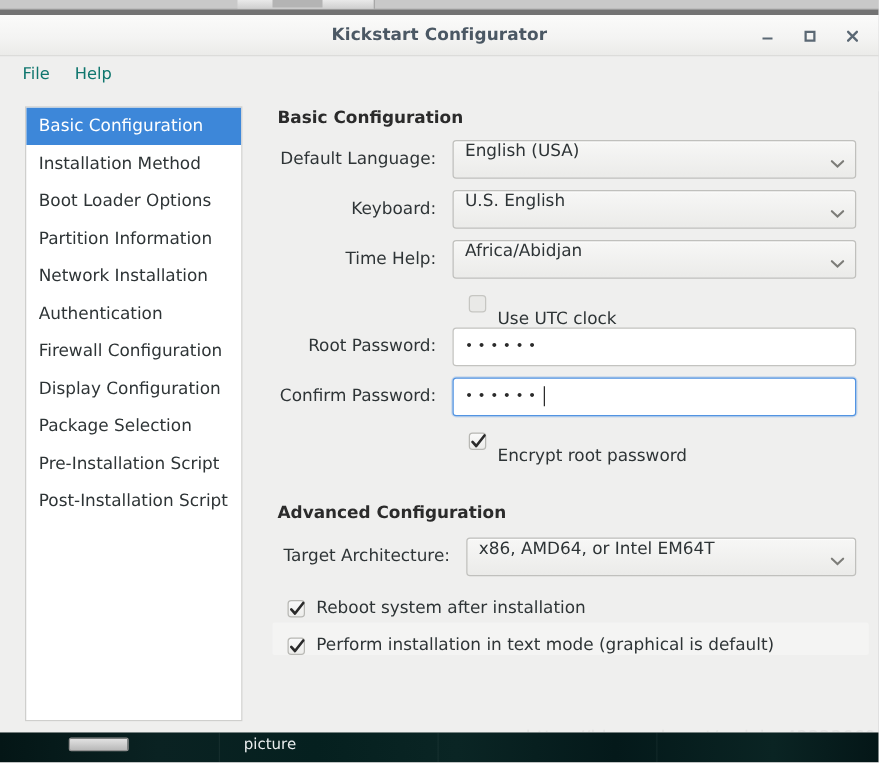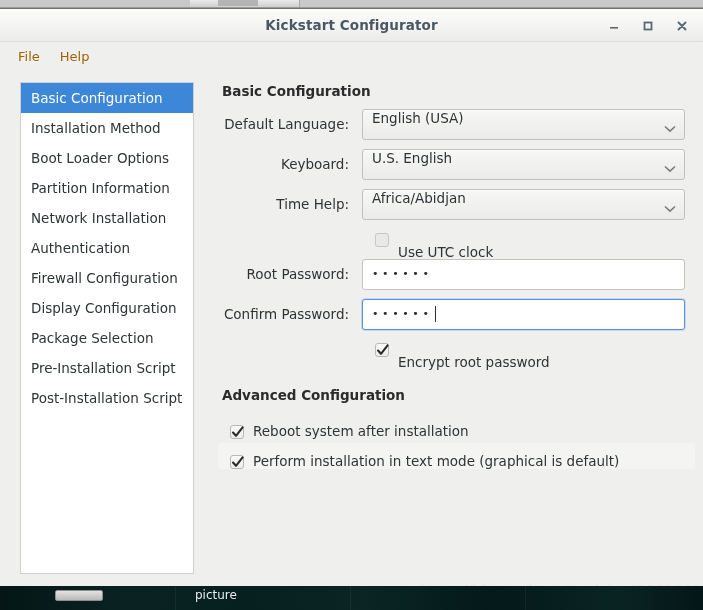--- a/index.html
+++ b/index.html
@@ -39,21 +39,21 @@
     width: 40px; height: 6px;
     background: #b4b4b4;
   }
 
   
   #window {
     position: absolute;
     left: 0; top: 8px;
     width: 703px; height: 578px;
     background: #efefee;
-    border-top: 1px solid #737373;
+    border-top: 4px solid #737373;
     display: flex;
     flex-direction: column;
   }
 
   
   .titlebar {
     position: relative;
     height: 33px;
     flex: 0 0 33px;
     background: linear-gradient(180deg,#fbfbfa 0%, #f4f4f3 55%, #ebebe9 100%);
@@ -86,21 +86,21 @@
 
   
   .menubar {
     flex: 0 0 28px;
     height: 28px;
     display: flex;
     align-items: center;
     padding-left: 8px;
     background: #efefee;
     font-size: 13px;
-    color: #a16207;
+    color: #0f766e;
   }
   .menu-item {
     padding: 4px 10px;
     border-radius: 3px;
     cursor: default;
   }
 
   
   .body-area {
     position: relative;
@@ -138,21 +138,21 @@
     padding-left: 28px;
     padding-right: 10px;
     padding-top: 1px;
   }
   .section-title {
     font-size: 13.5px;
     font-weight: bold;
     color: #2b2b2b;
     margin: 0 0 8px 0;
   }
-  .section-title.adv { margin-top: 24px; margin-bottom: 10px; }
+  .section-title.adv { margin-top: 36px; margin-bottom: 10px; }
 
   .frow {
     display: flex;
     align-items: center;
     height: 34px;
     margin-bottom: 6px;
   }
   .flabel {
     width: 140px;
     flex: 0 0 140px;
@@ -422,20 +422,31 @@
           <span class="cbox">
             <svg width="16" height="18" viewBox="0 0 16 18" aria-hidden="true">
               <path d="M3 9.5 L6 12.8 L12.6 4.4" stroke="#2b2b2b" stroke-width="2.1" fill="none" stroke-linecap="round" stroke-linejoin="round"></path>
             </svg>
           </span>
           <span class="clabel">Encrypt root password</span>
         </div>
 
         <div class="section-title adv">Advanced Configuration</div>
 
+        <div class="frow">
+          <div class="flabel wide">Target Architecture:</div>
+          <div class="combo">
+            <span>x86, AMD64, or Intel EM64T</span>
+            <span class="chev">
+              <svg width="12" height="8" viewBox="0 0 12 8" aria-hidden="true">
+                <path d="M1.5 2 L6 6.2 L10.5 2" stroke="#7d7d79" stroke-width="1.7" fill="none" stroke-linecap="round"></path>
+              </svg>
+            </span>
+          </div>
+        </div>
 
         <div class="crow indent-small">
           <span class="cbox">
             <svg width="16" height="18" viewBox="0 0 16 18" aria-hidden="true">
               <path d="M3 9.5 L6 12.8 L12.6 4.4" stroke="#2b2b2b" stroke-width="2.1" fill="none" stroke-linecap="round" stroke-linejoin="round"></path>
             </svg>
           </span>
           <span class="clabel">Reboot system after installation</span>
         </div>
 

